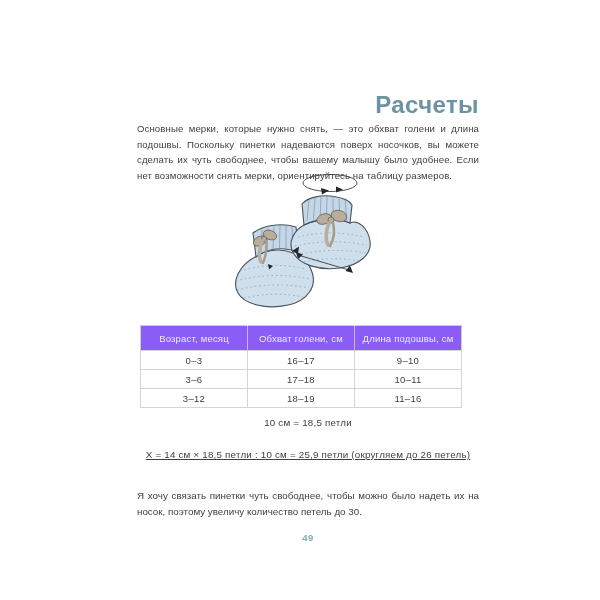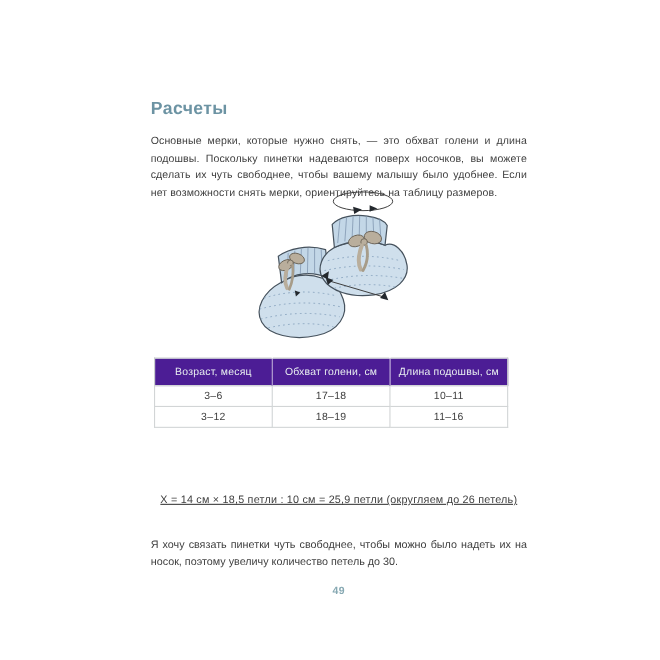--- a/index.html
+++ b/index.html
@@ -2,35 +2,35 @@
 <html lang="ru"><head>
 <meta charset="utf-8">
 <style>
   html,body{margin:0;padding:0;}
   body{
     width:600px;height:600px;background:#ffffff;position:relative;
     font-family:"Liberation Sans",sans-serif;color:#3e3e3e;overflow:hidden;
   }
   .content{position:absolute;left:137px;top:0;width:342px;height:600px;}
   .title{
-    position:absolute;top:91px;left:0;width:100%;text-align:left;
-    font-size:16px;font-weight:700;letter-spacing:.4px;color:#6c93a3;
+    position:absolute;top:91px;left:0;width:100%;text-align:right;
+    font-size:24px;font-weight:700;letter-spacing:.4px;color:#6c93a3;
   }
   .intro{
     position:absolute;top:121px;left:0;width:342px;
     font-size:9.6px;line-height:15.7px;text-align:justify;letter-spacing:.1px;
   }
   .illo{position:absolute;top:171px;left:60px;width:226px;height:150px;}
   table.size{
     position:absolute;top:325px;left:3px;width:322px;
     border-collapse:collapse;font-size:9.5px;table-layout:fixed;
     border:1px solid #c9cdce;
   }
   table.size th{
-    background:#4c1d95;color:#e8eef0;font-weight:400;height:22px;
+    background:#8b5cf6;color:#e8eef0;font-weight:400;height:22px;
     border-right:1px solid rgba(255,255,255,.55);letter-spacing:.2px;
   }
   table.size th:last-child{border-right:none;margin-left:27px;}
   table.size td{
     border:1px solid #d2d5d6;height:16px;text-align:center;
     color:#3e3e3e;letter-spacing:.3px;
   }
   .calc-lead{position:absolute;top:400px;left:0;width:342px;font-size:9.8px;}
   .formula{position:absolute;left:0;width:342px;text-align:center;font-size:9.8px;letter-spacing:.2px;}
   .f1{top:417px;} .f2{top:433px;} .f3{top:449px;text-decoration:underline;}
@@ -118,29 +118,35 @@
   <table class="size">
     <thead>
       <tr>
         <th>Возраст, месяц</th>
         <th>Обхват голени, см</th>
         <th>Длина подошвы, см</th>
       </tr>
     </thead>
     <tbody>
       <tr>
+        <td>0–3</td>
+        <td>16–17</td>
+        <td>9–10</td>
+      </tr>
+      <tr>
         <td>3–6</td>
         <td>17–18</td>
         <td>10–11</td>
       </tr>
       <tr>
         <td>3–12</td>
         <td>18–19</td>
         <td>11–16</td>
       </tr>
     </tbody>
   </table>
 
+  <div class="formula f1">10 см = 18,5 петли</div>
   <div class="formula f3">Х = 14 см × 18,5 петли : 10 см = 25,9 петли (округляем до 26 петель)</div>
   <div class="calc-note">Я хочу связать пинетки чуть свободнее, чтобы можно было надеть их на носок, поэтому увеличу количество петель до 30.</div>
 
   <div class="page-num">49</div>
 </div>
 
 </body></html>

